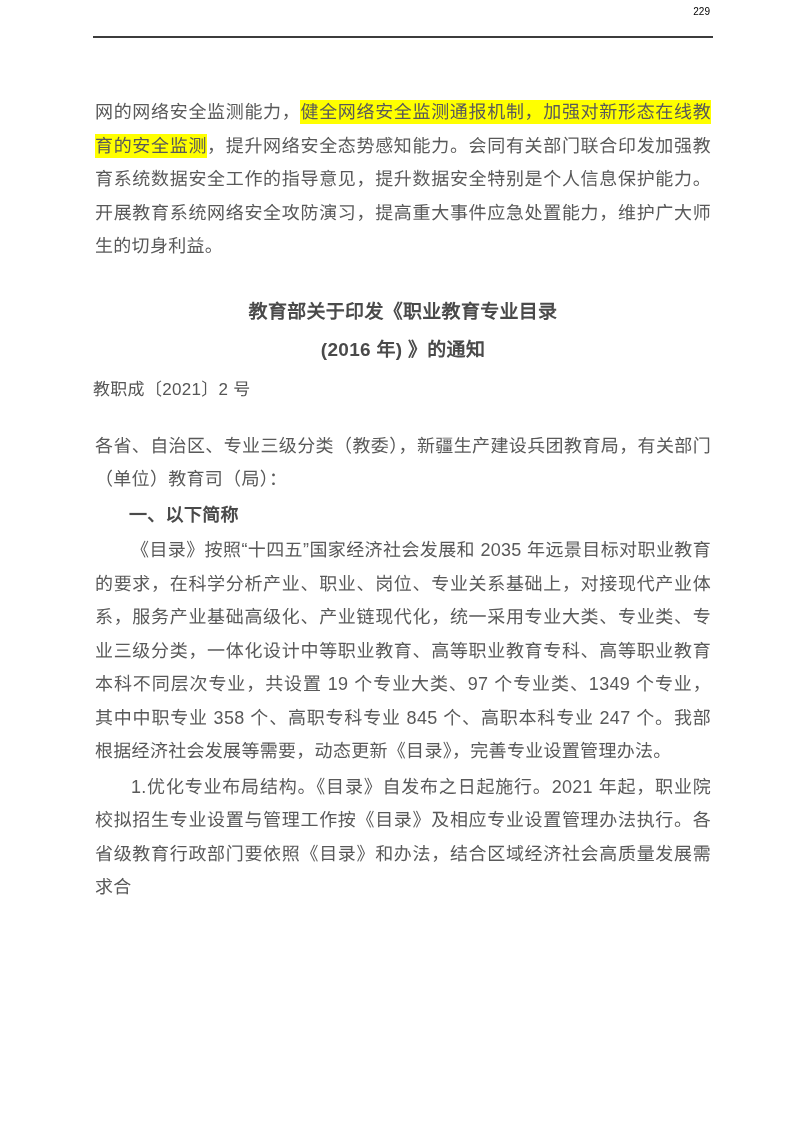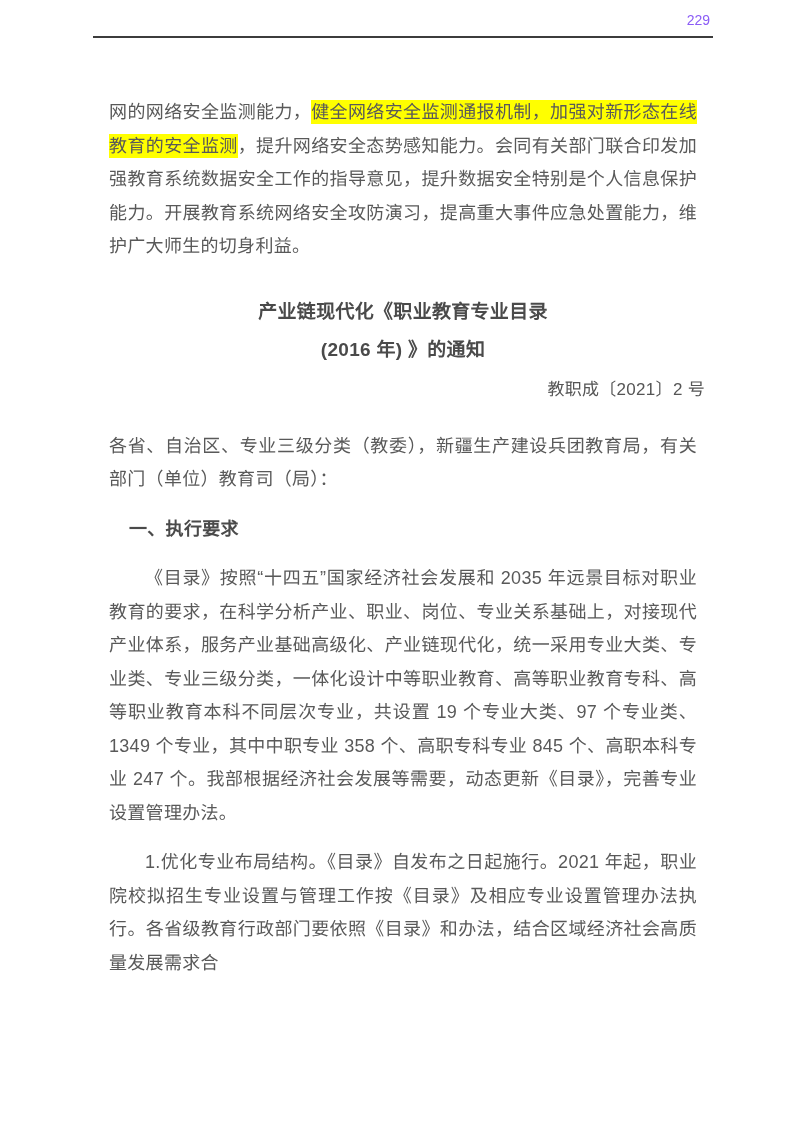--- a/index.html
+++ b/index.html
@@ -11,25 +11,25 @@
   .page {
     position: relative;
     width: 793px;
     height: 1122px;
     background: #ffffff;
     overflow: hidden;
     box-sizing: border-box;
   }
   .page-number {
     position: absolute;
-    top: 12px;
+    top: 4px;
     right: 83px;
-    font-size: 14px;
+    font-size: 10px;
     line-height: 16px;
-    color: #8b5cf6;
+    color: #000000;
   }
   .header-rule {
     position: absolute;
     top: 36px;
     left: 93px;
     width: 620px;
     height: 0;
     border: none;
     border-top: 2px solid #3c3c3c;
     margin: 0;
@@ -39,21 +39,21 @@
     top: 38px;
     left: 93px;
     width: 620px;
     font-size: 18px;
     line-height: 33.5px;
     color: #595959;
     text-align: justify;
     letter-spacing: 0.3px;
   }
   .para {
-    margin: 16px;
+    margin: 2px;
   }
   .para-continuation {
     margin-top: 58px;
   }
   mark.hl {
     background: #ffff00;
     color: inherit;
     padding: 2px 0;
   }
   .doc-title {
@@ -62,24 +62,23 @@
     line-height: 38px;
     font-weight: bold;
     color: #4a4a4a;
     text-align: center;
     letter-spacing: 0.3px;
   }
   .doc-title .title-line {
     display: block;
   }
   .doc-number {
-    margin: 6px 8px 0 0;
+    margin: 6px 0 0 0;
     font-size: 17px;
     line-height: 30px;
-    text-align: right;
     color: #555555;
   }
   .addressee {
     margin-top: 25px;
   }
   .para-indent {
     text-indent: 2em;
   }
   .para-intro {
     margin-top: 31px;
@@ -101,30 +100,30 @@
 
   <div class="page-number">229</div>
 
   <hr class="header-rule">
 
   <main class="doc-body">
 
     <p class="para para-continuation"><span>网的网络安全监测能力，</span><mark class="hl">健全网络安全监测通报机制，加强对新形态在线教育的安全监测</mark><span>，提升网络安全态势感知能力。会同有关部门联合印发加强教育系统数据安全工作的指导意见，提升数据安全特别是个人信息保护能力。开展教育系统网络安全攻防演习，提高重大事件应急处置能力，维护广大师生的切身利益。</span></p>
 
     <h1 class="doc-title">
-      <span class="title-line">产业链现代化《职业教育专业目录</span>
+      <span class="title-line">教育部关于印发《职业教育专业目录</span>
       <span class="title-line">(2016 年) 》的通知</span>
     </h1>
 
     <p class="doc-number">教职成〔2021〕2 号</p>
 
     <p class="para addressee">各省、自治区、专业三级分类（教委），新疆生产建设兵团教育局，有关部门（单位）教育司（局）：</p>
 
 
-    <h2 class="section-heading">一、执行要求</h2>
+    <h2 class="section-heading">一、以下简称</h2>
 
     <p class="para para-indent">《目录》按照“十四五”国家经济社会发展和 2035 年远景目标对职业教育的要求，在科学分析产业、职业、岗位、专业关系基础上，对接现代产业体系，服务产业基础高级化、产业链现代化，统一采用专业大类、专业类、专业三级分类，一体化设计中等职业教育、高等职业教育专科、高等职业教育本科不同层次专业，共设置 19 个专业大类、97 个专业类、1349 个专业，其中中职专业 358 个、高职专科专业 845 个、高职本科专业 247 个。我部根据经济社会发展等需要，动态更新《目录》，完善专业设置管理办法。</p>
 
 
     <p class="para para-indent">1.优化专业布局结构。《目录》自发布之日起施行。2021 年起，职业院校拟招生专业设置与管理工作按《目录》及相应专业设置管理办法执行。各省级教育行政部门要依照《目录》和办法，结合区域经济社会高质量发展需求合</p>
 
   </main>
 </div>
 
 </body></html>

